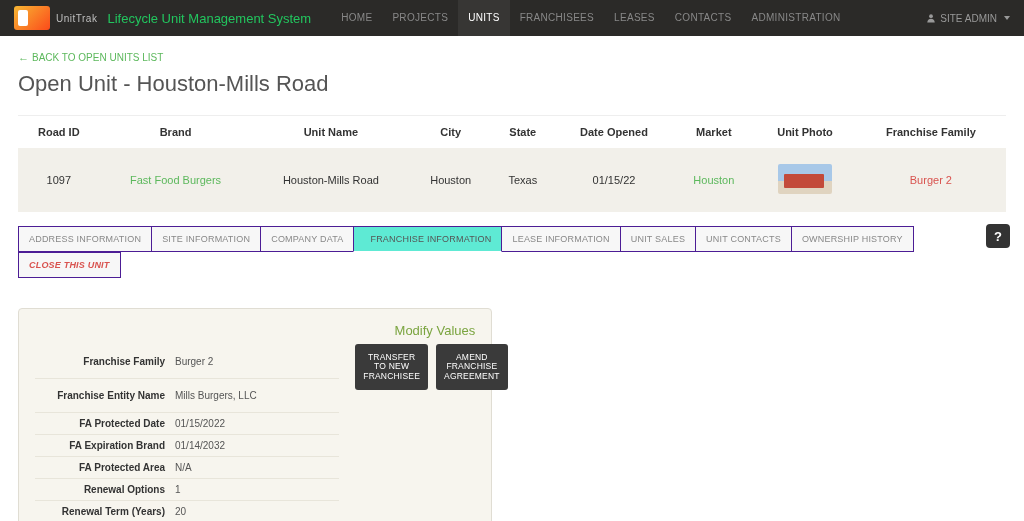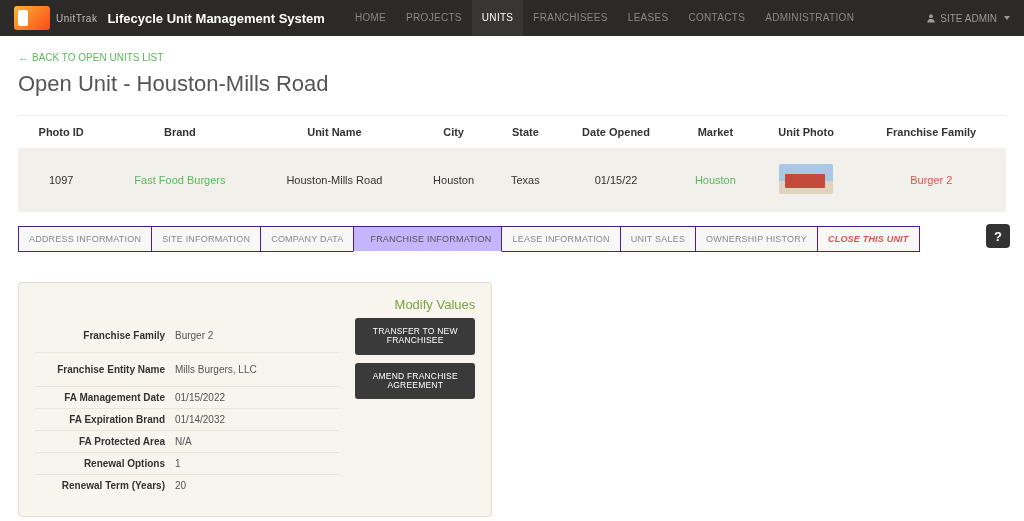--- a/index.html
+++ b/index.html
@@ -2,55 +2,55 @@
 <html><head>
 <meta charset="utf-8">
 <style>
 * { box-sizing: border-box; margin: 0; padding: 0; }
 body { font-family: "Helvetica Neue", Helvetica, Arial, sans-serif; font-size: 12px; color: #333; background: #fff; }
 .navbar { background: #2b2a28; height: 36px; display: flex; align-items: center; padding: 0 14px; }
 .logo-box { display: flex; align-items: center; margin-right: 10px; }
 .logo-icon { width: 36px; height: 24px; background: linear-gradient(135deg,#f7b733,#fc4a1a); border-radius: 3px; position: relative; margin-right: 6px; display:flex; align-items:center; justify-content:center;}
 .logo-icon::before { content:""; position:absolute; left:4px; top:4px; width:10px; height:16px; background:#fff; border-radius:2px;}
 .logo-text { color:#bfbfbf; font-size:10px; letter-spacing:0.5px;}
-.app-title { color:#ffffff; font-size:13px; font-weight:700; margin-right: 20px; }
+.app-title { color:#22c55e; font-size:13px; font-weight:400; margin-right: 20px; }
 .nav-items { display:flex; flex:1; }
 .nav-items a { color:#888; font-size:10px; text-transform:uppercase; text-decoration:none; padding:0 10px; line-height:36px; letter-spacing:0.3px;text-align:right;}
 .nav-items a.active { color:#fff; background:rgba(255,255,255,0.06); }
 .nav-right { color:#999; font-size:10px; display:flex; align-items:center; gap:4px; cursor:pointer; }
 .nav-right .user-icon { width:10px; height:10px; display:inline-block;}
 .caret-down { width:0;height:0;border-left:3px solid transparent;border-right:3px solid transparent;border-top:4px solid #999; display:inline-block; margin-left:3px;}
 .container { padding: 14px 18px 30px; }
 .back-link { color:#5cb85c; font-size:10px; text-decoration:none; display:inline-flex; align-items:center; gap:3px; margin-bottom:8px;}
 .back-link::before { content:"←"; font-size:11px;}
 .page-title { font-size:22px; font-weight:400; color:#555; margin-bottom:18px;}
 .hr { border:0; border-top:1px solid #eee; margin-bottom:0;}
 .unit-table { width:100%; border-collapse:collapse;}
 .unit-table thead th { font-size:11px; font-weight:600; color:#333; padding:10px 8px; text-align:center;}
 .unit-table tbody td { font-size:11px; padding:16px 8px; text-align:center; background:#f2f0ea;}
 .link-green { color:#5cb85c; }
 .link-red { color:#d9534f; }
 .unit-photo-thumb { width:54px; height:30px; background:linear-gradient(to bottom,#a8c8e8 0%,#a8c8e8 55%,#e0d4c0 55%,#e0d4c0 100%); border-radius:2px; display:inline-block; position:relative;}
 .unit-photo-thumb::after{content:"";position:absolute;left:6px;top:10px;width:40px;height:14px;background:#c34a3a;border-radius:1px;}
 .tabs { display:flex; flex-wrap:wrap; margin-top:14px; gap:0;}
 .tabs .tab { font-size:9px; color:#888; background:#f7f7f7; border:1px solid #4c1d95; padding:7px 10px; text-transform:uppercase; cursor:pointer; margin-right:-1px; letter-spacing:0.2px;}
-.tabs .tab.active { background:#c4b5fd; color:#555; border-bottom:1px solid #fff; position:relative;padding-left:16px;}
+.tabs .tab.active { background:#5eead4; color:#555; border-bottom:1px solid #fff; position:relative;padding-left:16px;}
 .tabs .tab.danger { color:#d9534f; font-weight:600; font-style:italic;}
 .help-fab { position:fixed; right:14px; top:224px; width:24px; height:24px; background:#333; color:#fff; border-radius:4px; display:flex; align-items:center; justify-content:center; font-size:13px; font-weight:700; cursor:pointer;}
 .panel-wrap { margin-top:30px; width:48%; max-width:500px;}
 .panel { border:1px solid #e0ddd3; background:#f7f5ee; border-radius:4px; padding:14px 16px 20px;}
 .panel-header { display:flex; justify-content:flex-end; align-items:flex-start; margin-bottom:6px;}
 .modify-link { color:#7aa43f; font-size:13px; font-weight:400;}
 .panel-body { display:flex; gap:16px; align-items:flex-start;}
 .details { flex:1;}
 .detail-row { display:flex; border-top:1px solid #e8e5da; padding:5px 0; min-height:22px; align-items:center;}
 .detail-row:first-child { border-top:0;}
 .detail-label { width:140px; text-align:right; font-size:10px; font-weight:700; color:#333; padding-right:10px;}
 .detail-value { flex:1; font-size:10px; color:#555;}
-.panel-actions { width:120px; display:flex; flex-direction:column; gap:8px;}
+.panel-actions { width:120px; display:flex; gap:8px;}
 .btn-dark { background:#3a3a3a; color:#fff; font-size:8.5px; text-transform:uppercase; border:0; padding:9px 8px; border-radius:3px; cursor:pointer; text-align:center; letter-spacing:0.2px; line-height:1.1;}
 </style>
 </head>
 <body>
 
 <div class="navbar">
   <div class="logo-box">
     <span class="logo-icon"></span>
     <span class="logo-text">UnitTrak</span>
   </div>
@@ -77,21 +77,21 @@
 <div class="container">
   <a href="#" class="back-link">
       <span>BACK TO OPEN UNITS LIST</span>
     </a>
   <h1 class="page-title">Open Unit - Houston-Mills Road</h1>
   <hr class="hr">
 
   <table class="unit-table">
     <thead>
         <tr id="ut-head">
-          <th>Photo ID</th>
+          <th>Road ID</th>
           <th>Brand</th>
           <th>Unit Name</th>
           <th>City</th>
           <th>State</th>
           <th>Date Opened</th>
           <th>Market</th>
           <th>Unit Photo</th>
           <th>Franchise Family</th>
         </tr>
       </thead>
@@ -110,41 +110,42 @@
       </tbody>
   </table>
 
   <div class="tabs" id="tabs">
       <div class="tab">ADDRESS INFORMATION</div>
       <div class="tab">SITE INFORMATION</div>
       <div class="tab">COMPANY DATA</div>
       <div class="tab active">FRANCHISE INFORMATION</div>
       <div class="tab">LEASE INFORMATION</div>
       <div class="tab">UNIT SALES</div>
+      <div class="tab">UNIT CONTACTS</div>
       <div class="tab">OWNERSHIP HISTORY</div>
       <div class="tab danger">CLOSE THIS UNIT</div>
     </div>
 
   <div class="panel-wrap">
     <div class="panel">
       <div class="panel-header">
         <span class="modify-link">Modify Values</span>
       </div>
       <div class="panel-body">
         <div class="details" id="details">
             <div class="detail-row" style="min-height: 34px;">
               <div class="detail-label">Franchise Family</div>
               <div class="detail-value">Burger 2</div>
             </div>
             <div class="detail-row" style="min-height: 34px;">
               <div class="detail-label">Franchise Entity Name</div>
               <div class="detail-value">Mills Burgers, LLC</div>
             </div>
             <div class="detail-row">
-              <div class="detail-label">FA Management Date</div>
+              <div class="detail-label">FA Protected Date</div>
               <div class="detail-value">01/15/2022</div>
             </div>
             <div class="detail-row">
               <div class="detail-label">FA Expiration Brand</div>
               <div class="detail-value">01/14/2032</div>
             </div>
             <div class="detail-row">
               <div class="detail-label">FA Protected Area</div>
               <div class="detail-value">N/A</div>
             </div>

